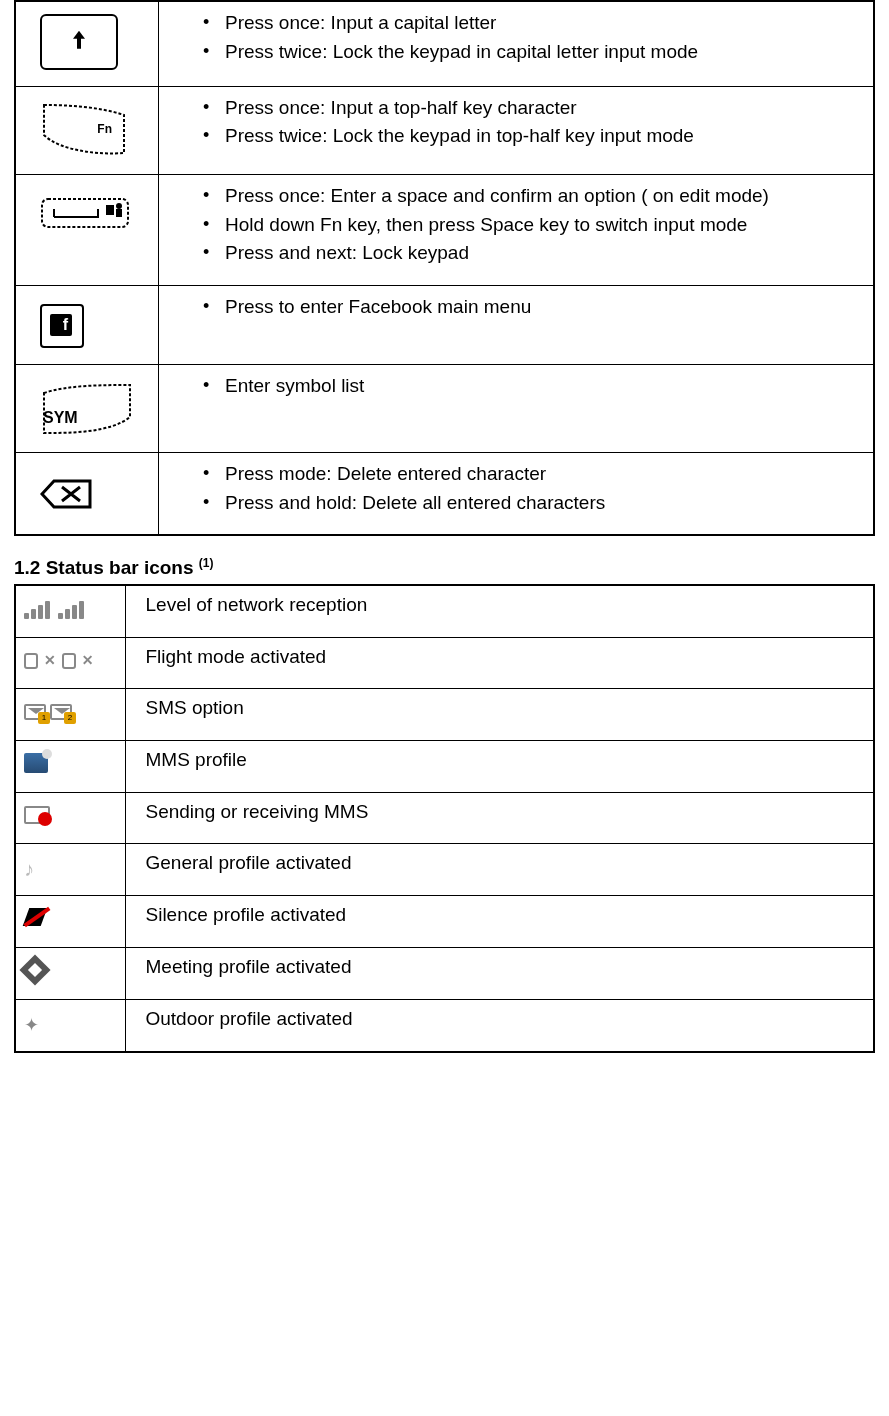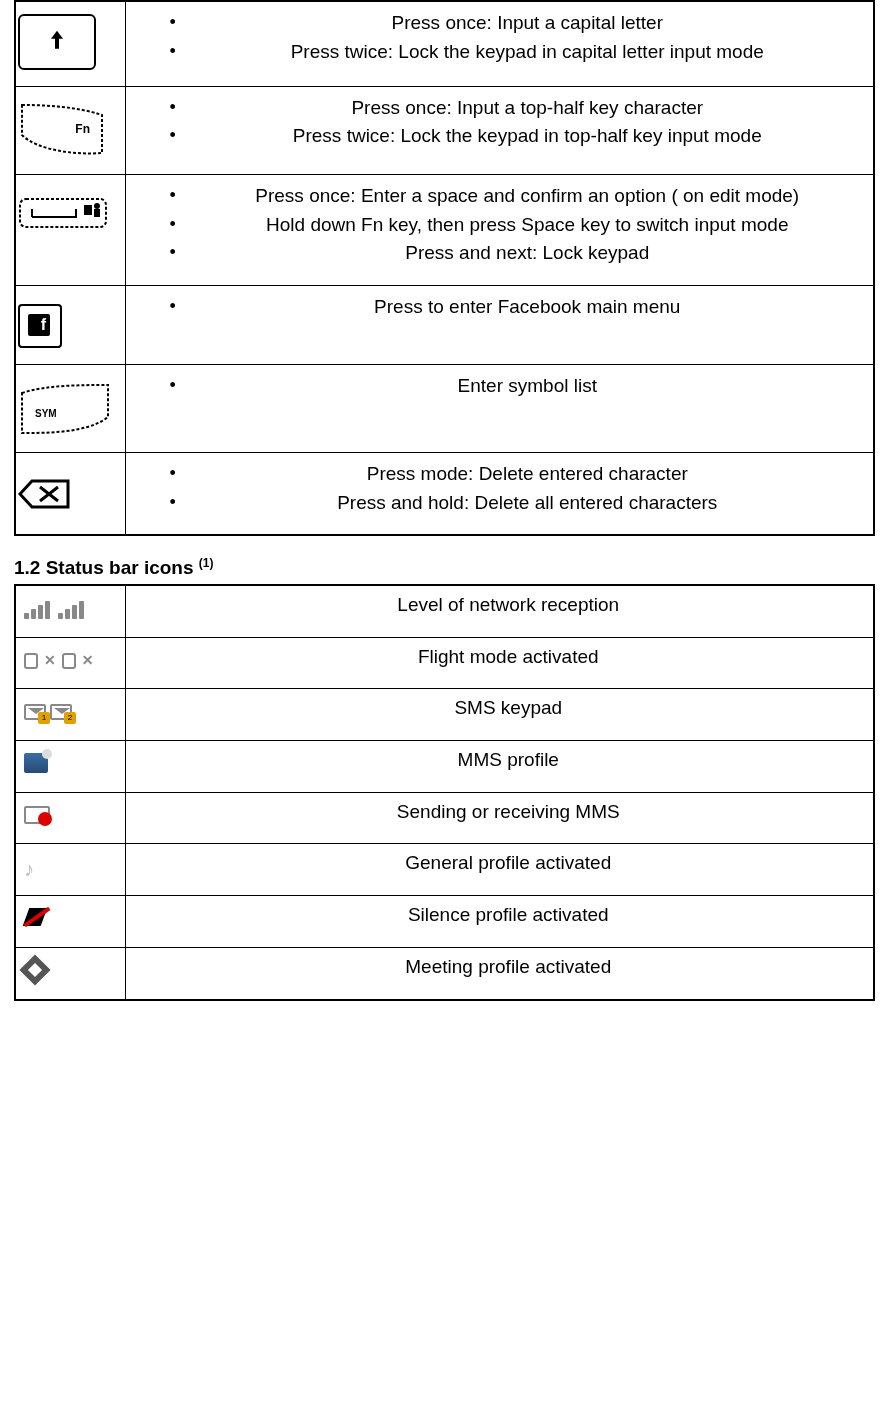--- a/index.html
+++ b/index.html
@@ -20,28 +20,27 @@
     border: 2px solid #000;
   }
   td {
     border: 1px solid #000;
     vertical-align: top;
     padding: 6px 10px 16px 10px;
   }
   td.icon-cell {
     width: 110px;
     text-align: left;
-    padding: 8px 2px;
+    padding: 8px 24px;
     vertical-align: top;
   }
   ul {
     margin: 0;
     padding: 0 0 0 56px;
     list-style: none;
-    text-align: center;
   }
   ul li {
     position: relative;
     padding-left: 0;
     margin: 2px 0;
   }
   ul li::before {
     content: "•";
     position: absolute;
     left: -22px;
@@ -50,21 +49,21 @@
   }
   .section-heading {
     font-weight: bold;
     font-size: 19px;
     margin: 19px 0 2px 0;
   }
   .section-heading sup {
     font-size: 12px;
     vertical-align: super;
   }
-  .status-text { padding: 6px 8px 18px 26px; text-align: center; }
+  .status-text { padding: 6px 8px 18px 20px; }
   .bold { font-weight: normal; }
 
   
   .keyframe {
     display: inline-block;
     width: 78px;
     height: 56px;
     border: 2px solid #000;
     border-radius: 6px;
     background: #fff;
@@ -93,21 +92,21 @@
   .fb-key {
     display:inline-block; width:44px; height:44px; border:2px solid #000; border-radius:4px; background:#fff; position:relative; margin-top:10px;
   }
   .fb-inner {
     position:absolute; left:8px; top:8px; width:22px; height:22px; background:#000; color:#fff;
     font-weight:bold; font-size:16px; text-align:right; padding-right:4px; line-height:22px; border-radius:2px;
   }
 
   .sym-shape { display:inline-block; width:94px; height:56px; position:relative; margin-top:8px; }
   .sym-shape svg{display:block;}
-  .sym-label{ position:absolute; left:17px; top:26px; font-size:10px; font-weight:bold; }
+  .sym-label{ position:absolute; left:3px; top:26px; font-size:16px; font-weight:bold; }
 
   .enter-key {
     display:inline-block; width:44px; height:44px; border:2px solid #000; border-radius:6px; background:#fff; position:relative; margin-top:12px;
   }
   .enter-key svg{ position:absolute; left:8px; top:12px; }
 
   .del-key {
     display:inline-block; width:54px; height:34px; position:relative; margin-top:16px;
   }
   .del-key svg{display:block;}
@@ -309,21 +308,21 @@
     <td class="status-icon-cell">
       <span class="sms-icon">
         <span class="sms-env">
                 <span class="sms-badge">1</span>
               </span>
         <span class="sms-env">
                 <span class="sms-badge">2</span>
               </span>
       </span>
     </td>
-    <td class="status-text">SMS keypad</td>
+    <td class="status-text">SMS option</td>
   </tr>
 
   <tr>
     <td class="status-icon-cell">
       <span class="mms-icon"></span>
     </td>
     <td class="status-text">MMS profile</td>
   </tr>
 
   <tr>
@@ -354,16 +353,24 @@
 
   <tr>
     <td class="status-icon-cell">
       <span class="meeting-icon"></span>
     </td>
     <td class="status-text">
       <span class="bold">Meeting</span><span> profile activated</span>
     </td>
   </tr>
 
+  <tr>
+    <td class="status-icon-cell">
+      <span class="outdoor-icon"></span>
+    </td>
+    <td class="status-text">
+      <span class="bold">Outdoor</span><span> profile activated</span>
+    </td>
+  </tr>
 </tbody>
     </table>
 
 </div>
 
 </body></html>

